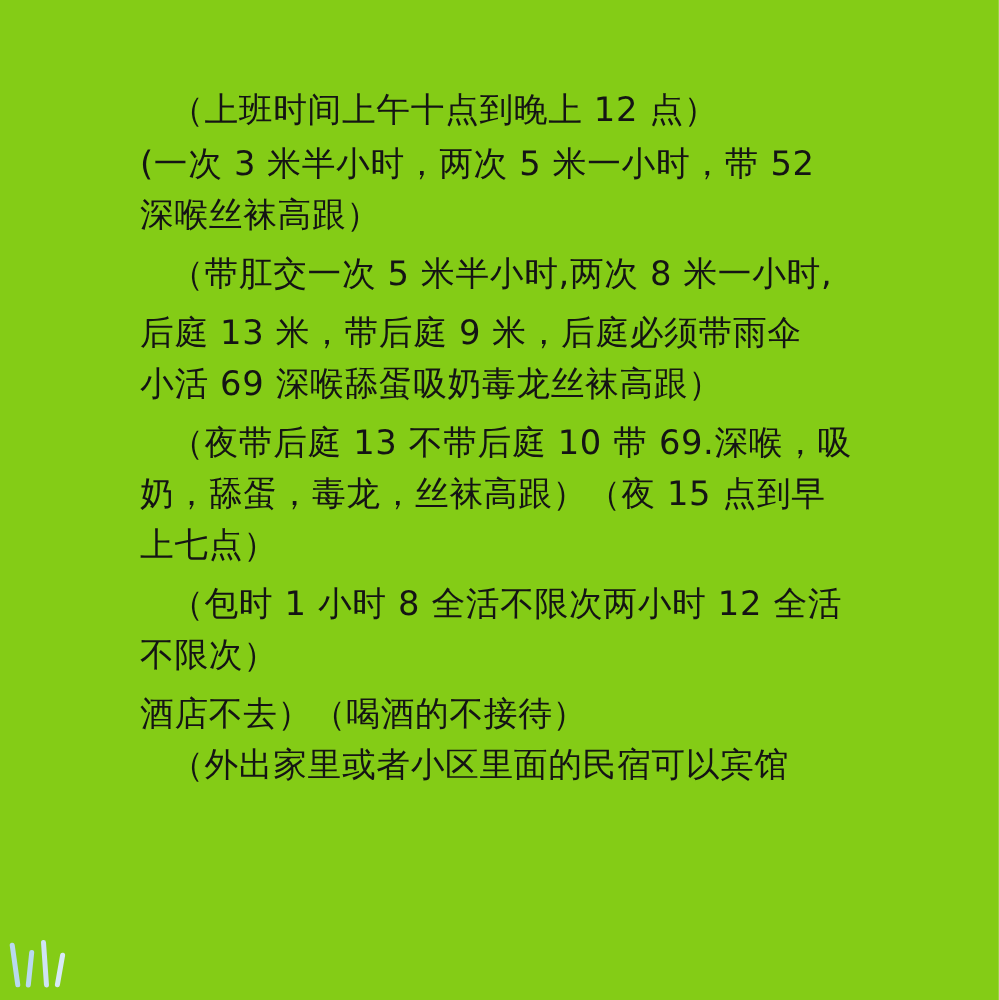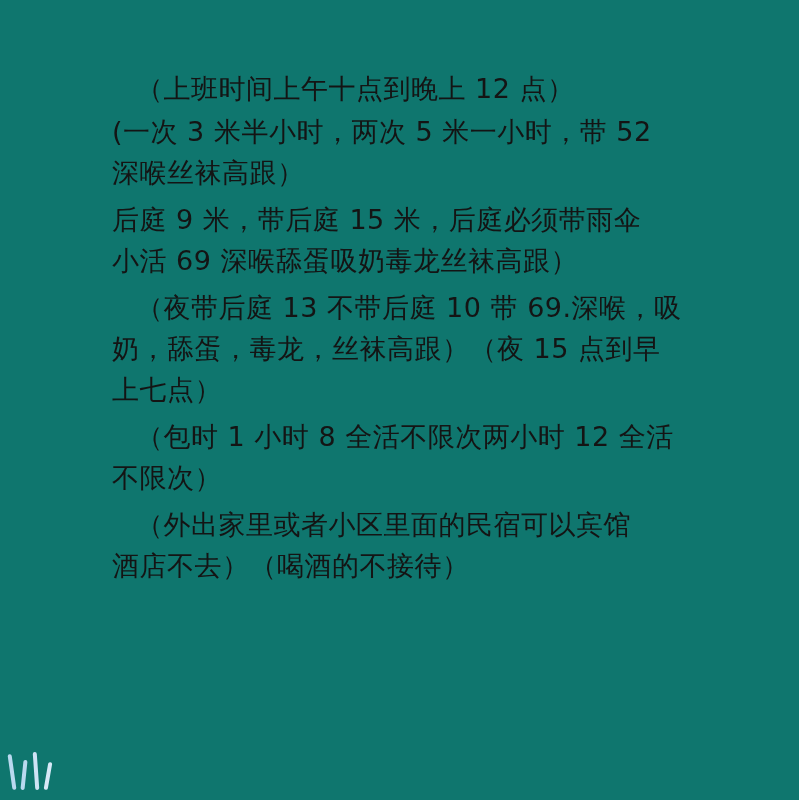--- a/index.html
+++ b/index.html
@@ -10,21 +10,21 @@
     width: 799px;
     height: 800px;
     background: #ffffff;
     font-family: "DejaVu Sans", sans-serif;
     overflow: hidden;
   }
   #page {
     position: relative;
     width: 799px;
     height: 800px;
-    background: #0f766e;
+    background: #84cc16;
   }
   #text-block {
     position: absolute;
     left: 112px;
     top: 68px;
     width: 600px;
   }
   .line {
     font-size: 27px;
     line-height: 41px;
@@ -69,41 +69,42 @@
     <div class="para">
       <div class="line indent">（上班时间上午十点到晚上 12 点）</div>
     </div>
 
     <div class="para">
       <div class="line">(一次 3 米半小时，两次 5 米一小时，带 52</div>
       <div class="line">深喉丝袜高跟）</div>
     </div>
 
     <div class="para gap-top">
+      <div class="line indent">（带肛交一次 5 米半小时,两次 8 米一小时,</div>
     </div>
 
     <div class="para gap-top">
-      <div class="line">后庭 9 米，带后庭 15 米，后庭必须带雨伞</div>
+      <div class="line">后庭 13 米，带后庭 9 米，后庭必须带雨伞</div>
       <div class="line">小活 69 深喉舔蛋吸奶毒龙丝袜高跟）</div>
     </div>
 
     <div class="para gap-top">
       <div class="line indent">（夜带后庭 13 不带后庭 10 带 69.深喉，吸</div>
       <div class="line">奶，舔蛋，毒龙，丝袜高跟）（夜 15 点到早</div>
       <div class="line">上七点）</div>
     </div>
 
     <div class="para gap-top">
       <div class="line indent">（包时 1 小时 8 全活不限次两小时 12 全活</div>
       <div class="line">不限次）</div>
     </div>
 
     <div class="para gap-top">
+      <div class="line">酒店不去）（喝酒的不接待）</div>
       <div class="line indent">（外出家里或者小区里面的民宿可以宾馆</div>
-      <div class="line">酒店不去）（喝酒的不接待）</div>
     </div>
 
   </div>
 
   <div id="corner-mark">
     <span class="mark-stroke m1"></span>
     <span class="mark-stroke m2"></span>
     <span class="mark-stroke m3"></span>
     <span class="mark-stroke m4"></span>
   </div>

